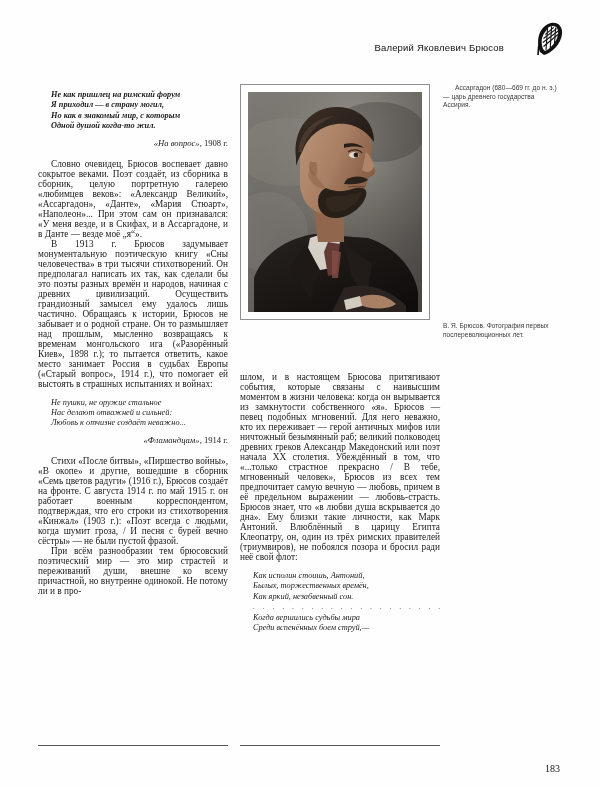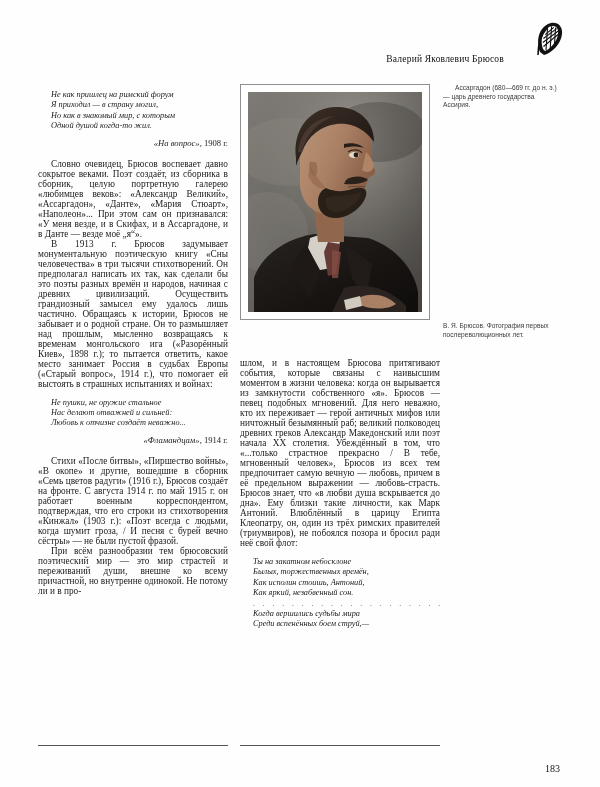--- a/index.html
+++ b/index.html
@@ -26,24 +26,24 @@
   .running-head {
     position: absolute;
     top: 36px;
     left: 36px;
     right: 36px;
     height: 30px;
   }
   .running-head-title {
     position: absolute;
     right: 60px;
-    top: 18px;
+    top: 6px;
     font-size: 9.5px;
     letter-spacing: 0.2px;
-    font-family: Liberation Serif, serif;
+    font-family: Liberation Sans, sans-serif;
     color: #111;
     white-space: nowrap;
   }
   .logo-mark {
     position: absolute;
     right: 0;
     top: -14px;
     width: 30px;
     height: 34px;
   }
@@ -66,20 +66,21 @@
   p.body {
     margin: 0 0 0 0;
     font-size: 9.3px;
     line-height: 10px;
     text-align: justify;
     text-indent: 13px;
     hyphens: manual;
   }
   p.body.cont {
     text-indent: 0;
+    margin-top: 14px;
   }
 
   .verse {
     margin: 9px 0 2px 13px;
     font-style: italic;
     font-size: 8.3px;
     line-height: 10.4px;
   }
   .verse div { white-space: nowrap; }
   .verse .gap {
@@ -92,20 +93,21 @@
   .attrib {
     margin: 6px 0 11px 0;
     text-align: right;
     font-size: 8.6px;
     font-style: italic;
   }
   .attrib .plain { font-style: normal; }
 
   .verse-lead {
     margin-top: 4px;
+    font-weight: bold;
   }
 
   
   .figure {
     position: absolute;
     left: 240px;
     top: 84px;
     width: 190px;
     height: 236px;
   }
@@ -317,23 +319,22 @@
   </div>
 
   <div class="caption caption-assarg">Ассаргадон (680—669 гг. до н. э.) — царь древнего государства Ассирия.</div>
 
   <div class="caption caption-photo">В. Я. Брюсов. Фотография первых послереволюционных лет.</div>
 
   <div class="col-right">
     <p class="body cont">шлом, и в настоящем Брюсова притягивают события, которые связаны с наивысшим моментом в жизни человека: когда он вырывается из замкнутости собственного «я». Брюсов — певец подобных мгновений. Для него неважно, кто их переживает — герой античных мифов или ничтожный безымянный раб; великий полководец древних греков Александр Македонский или поэт начала XX столетия. Убеждённый в том, что «...только страстное прекрасно / В тебе, мгновенный человек», Брюсов из всех тем предпочитает самую вечную — любовь, причем в её предельном выражении — любовь-страсть. Брюсов знает, что «в любви душа вскрывается до дна». Ему близки такие личности, как Марк Антоний. Влюблённый в царицу Египта Клеопатру, он, один из трёх римских правителей (триумвиров), не побоялся позора и бросил ради неё свой флот:</p>
 
     <div class="verse">
-      <div>Ты на закатном небосклоне</div>
+      <div>Как исполин стоишь, Антоний,</div>
       <div>Былых, торжественных времён,</div>
-      <div>Как исполин стоишь, Антоний,</div>
       <div>Как яркий, незабвенный сон.</div>
       <div class="gap">. . . . . . . . . . . . . . . . . . . .</div>
       <div>Когда вершились судьбы мира</div>
       <div>Среди вспенённых боем струй,—</div>
     </div>
   </div>
 
   <div class="rule-left"></div>
   <div class="rule-right"></div>
   <div class="folio">183</div>

